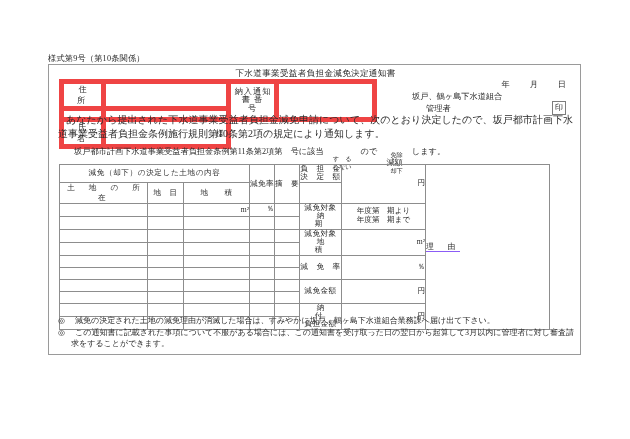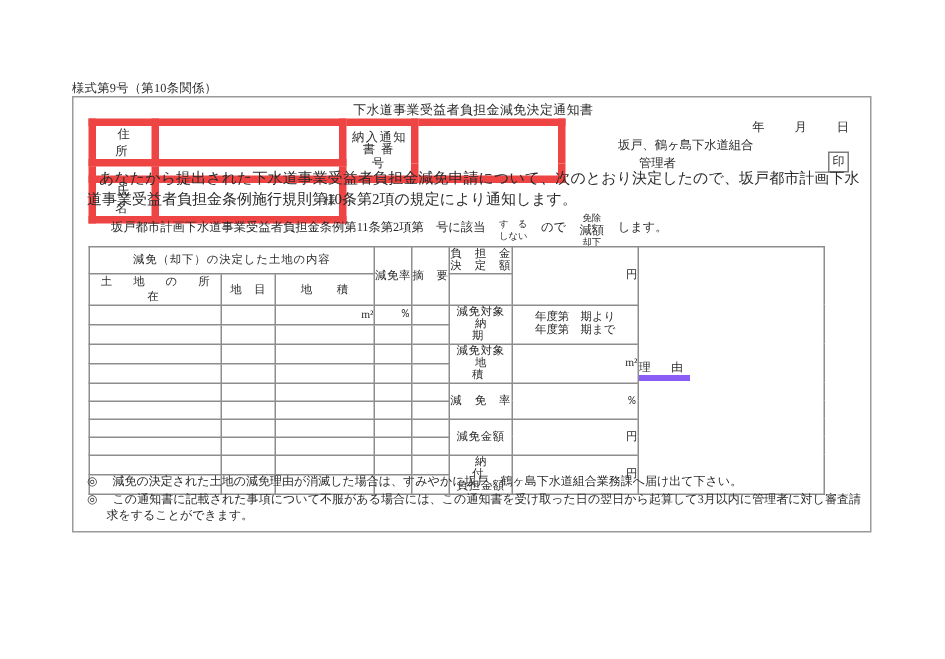--- a/index.html
+++ b/index.html
@@ -145,25 +145,25 @@
     position: absolute;
     left: 9px;
     top: 76px;
     font-size: 8.2px;
     white-space: nowrap;
     text-indent: 8px;
   }
   .stack2, .stack3 {
     display: inline-block;
     vertical-align: middle;
-    text-align: center;
+    text-align: right;
     font-size: 6.2px;
     line-height: 1.0;
     position: relative;
-    top: 3px;
+    top: 12px;
   }
   .stack2 span, .stack3 span { display: block; white-space: nowrap; }
   .stack2 { margin: 0 1px; }
   .stack3 { margin: 0 1px; }
   .stack-top    { position: relative; top: -1px; }
   .stack-mid    { font-size: 8.2px; }
   .stack-bottom { position: relative; top: 1px; }
   .inline-mid { display: inline-block; vertical-align: middle; }
 
   
@@ -217,21 +217,21 @@
     padding: 0 4px;
   }
   .period-cell span { display: block; white-space: nowrap; }
   .riyu-cell {
     vertical-align: top;
     padding: 2px 0 0 6px;
   }
   .riyu-label {
     font-size: 7.8px;
     letter-spacing: 3px;
-    border-bottom: 4px solid #8b5cf6;
+    border-bottom: 1px solid #8b5cf6;
     display: inline-block;
     padding: 0 2px 0 0;
     line-height: 1.1;
   }
 
   
   .notes {
     position: absolute;
     left: 9px;
     top: 250px;

